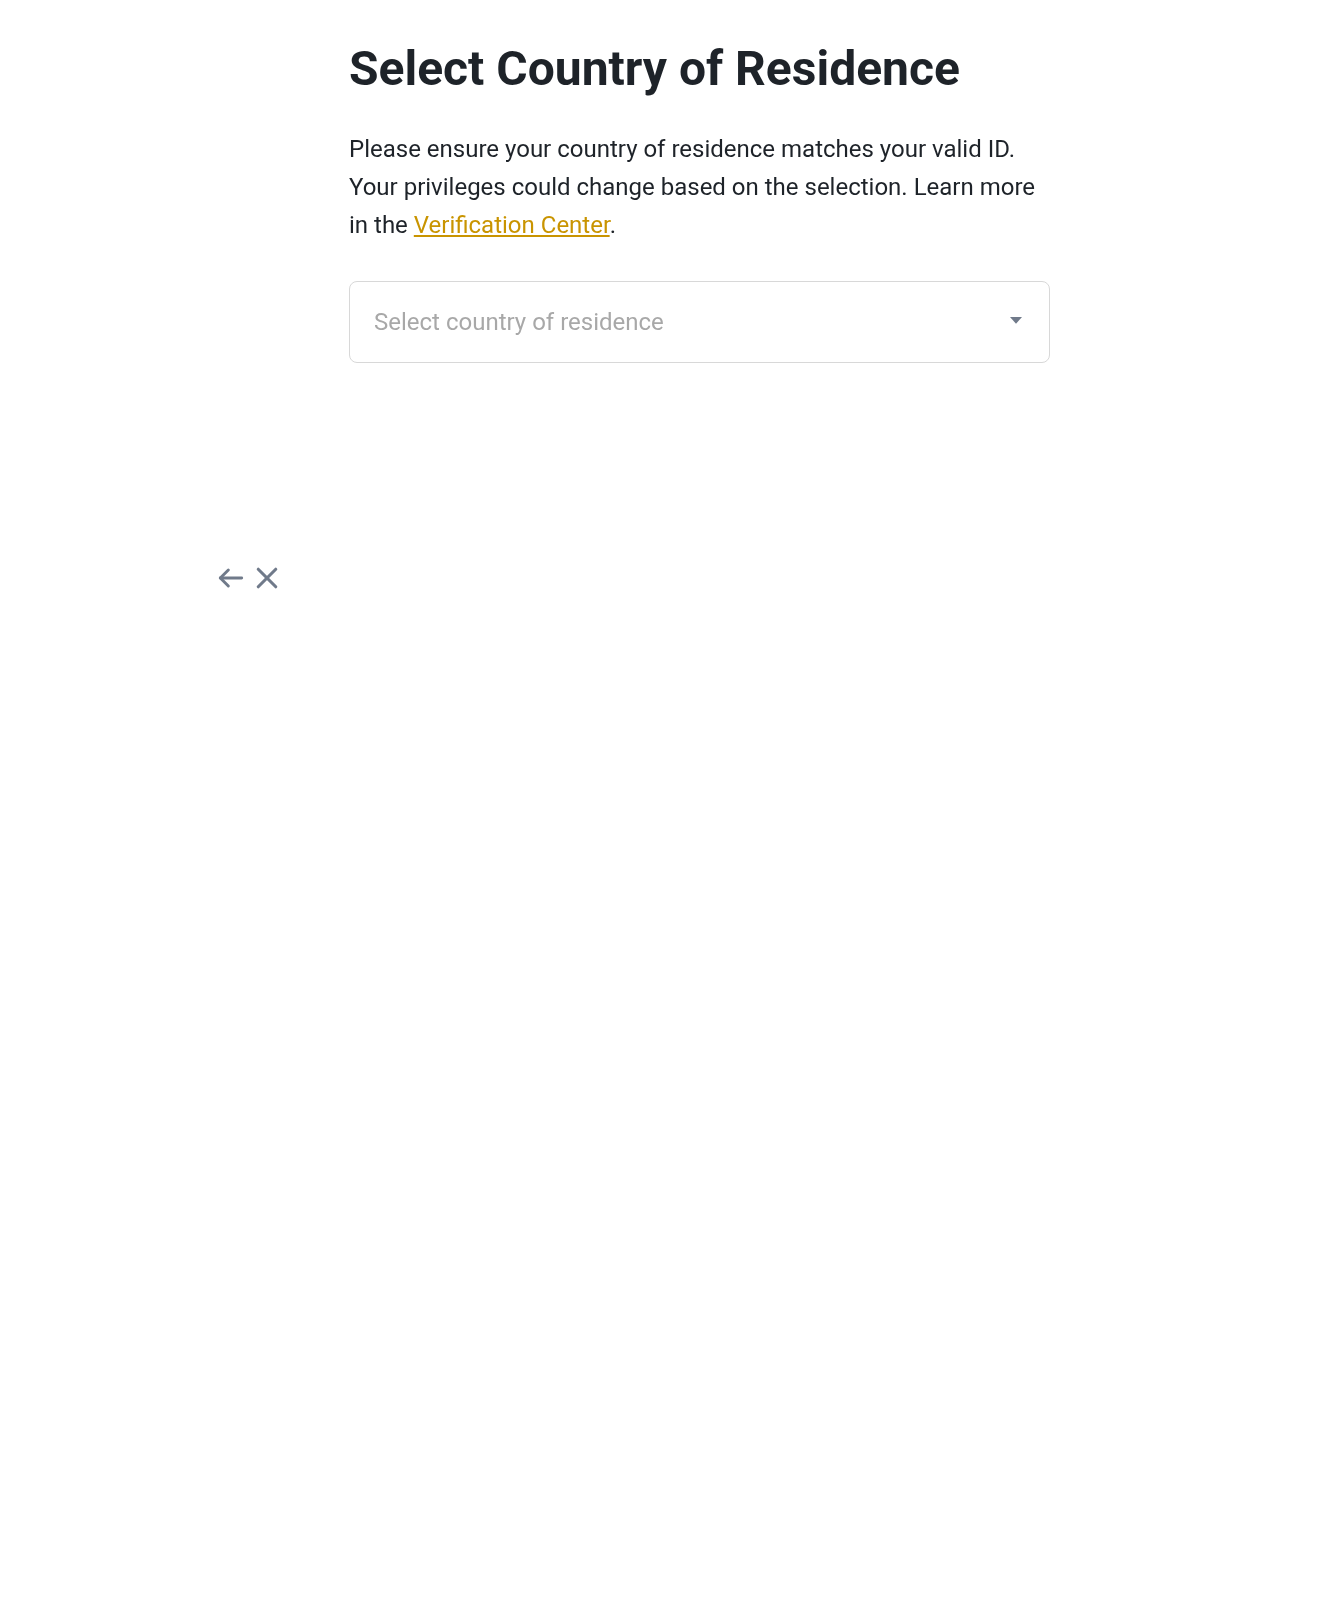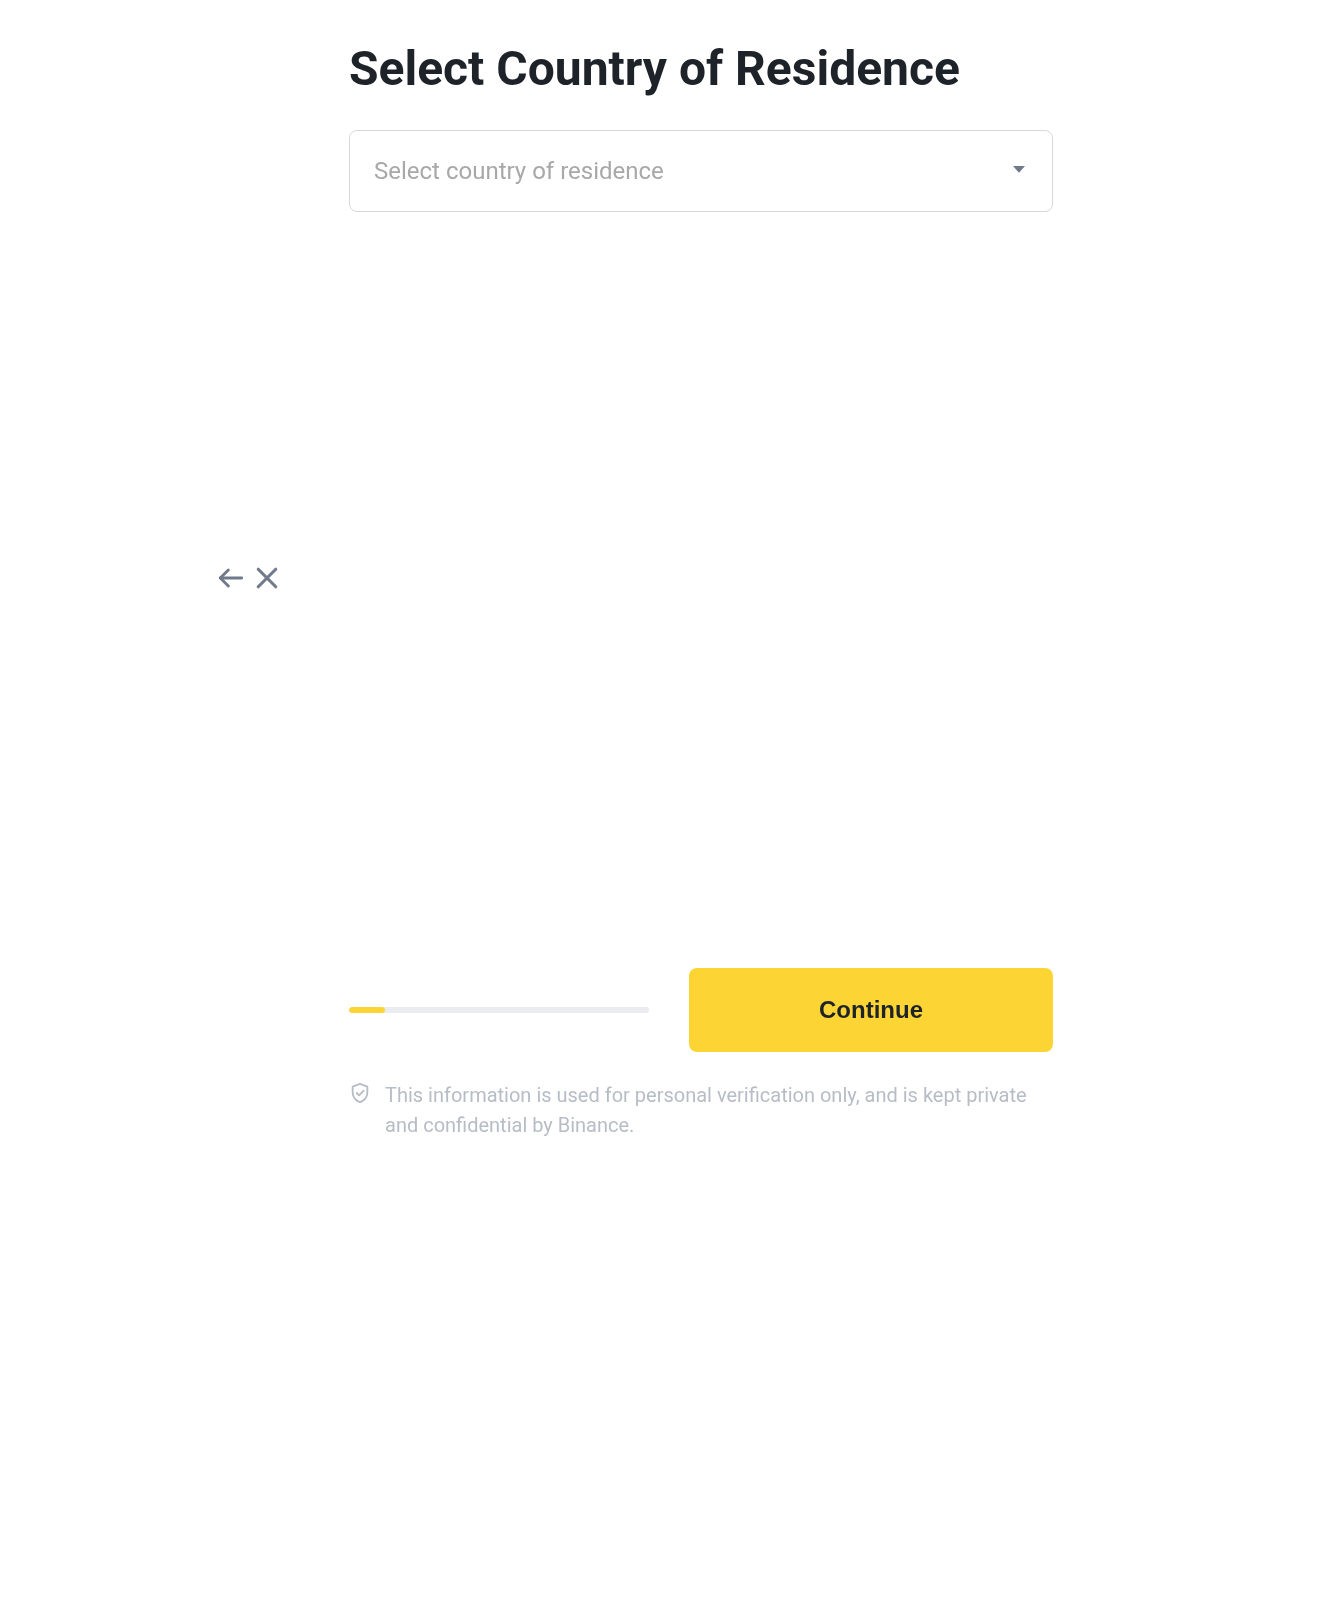--- a/index.html
+++ b/index.html
@@ -146,44 +146,32 @@
         <line x1="5" y1="5" x2="19" y2="19"></line>
         <line x1="19" y1="5" x2="5" y2="19"></line>
       </svg>
     </div>
   </div>
 
   <div class="content">
 
     <h1 class="title">Select Country of Residence</h1>
 
+    <p class="description">
+      <span>Please ensure your country of residence matches your valid ID. Your privileges could change based on the selection. Learn more in the </span><a class="link">Verification Center</a><span>.</span>
+    </p>
 
     <div class="select-wrap">
       <span class="select-placeholder">Select country of residence</span>
       <span class="caret">
         <svg width="18" height="18" viewBox="0 0 24 24" fill="currentColor">
           <polygon points="4,8 20,8 12,17"></polygon>
         </svg>
       </span>
     </div>
 
     <div class="spacer"></div>
 
-    <div class="footer-row">
-      <div class="progress">
-        <div class="progress-fill" style="width:12%"></div>
-      </div>
-      <button class="continue-btn">Continue</button>
-    </div>
 
-    <div class="privacy-row">
-      <span class="shield-icon">
-        <svg width="22" height="22" viewBox="0 0 24 24" fill="none" stroke="currentColor" stroke-width="2" stroke-linejoin="round" stroke-linecap="round">
-          <path d="M12 2 L20 5 V12 C20 17 16 21 12 22 C8 21 4 17 4 12 V5 Z"></path>
-          <polyline points="8.5 12 11 14.5 16 9.5"></polyline>
-        </svg>
-      </span>
-      <span>This information is used for personal verification only, and is kept private and confidential by Binance.</span>
-    </div>
 
   </div>
 
 </div>
 
 </body></html>

